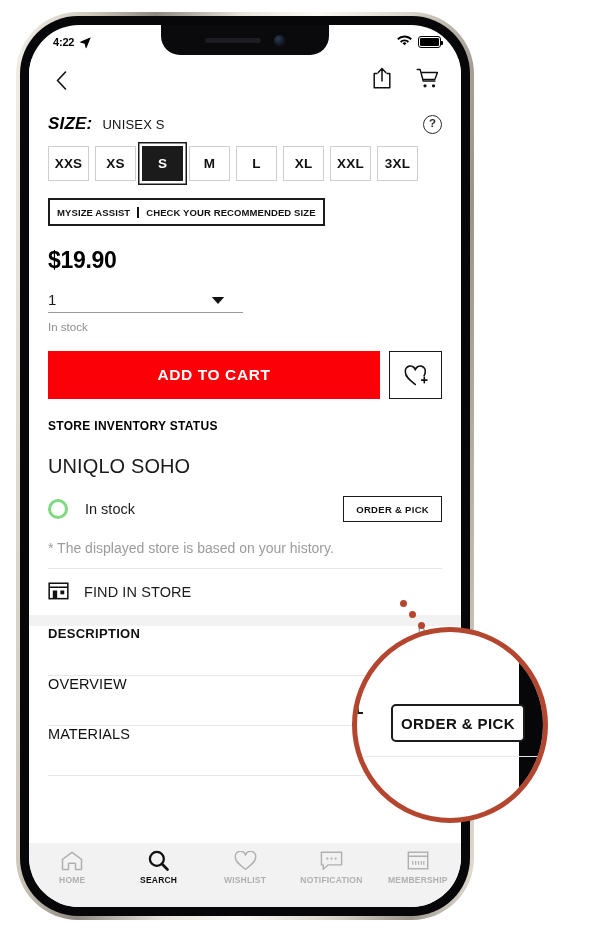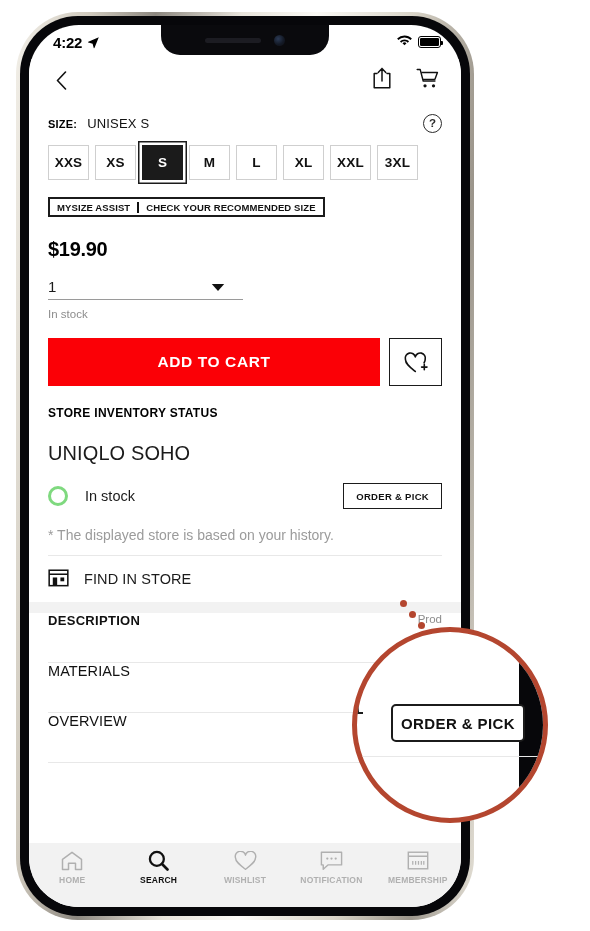--- a/index.html
+++ b/index.html
@@ -68,21 +68,21 @@
   }
 
   
   #status-bar {
     position: absolute; top: 0; left: 0; right: 0; height: 34px;
     display: flex; align-items: center; z-index: 35;
     padding: 0 20px 0 24px;
     color: #000;
   }
   #status-time {
-    font-size: 15px; font-weight: 700; letter-spacing: -0.2px;
+    font-size: 11px; font-weight: 700; letter-spacing: -0.2px;
   }
   #location-arrow { margin-left: 5px; display: flex; align-items: center; }
   #status-right {
     margin-left: auto; display: flex; align-items: center; gap: 5px;
   }
   #battery-icon {
     width: 23px; height: 11.5px;
     border: 1.3px solid #000; border-radius: 3px;
     position: relative; display: flex; align-items: center; padding: 1.2px;
   }
@@ -105,21 +105,21 @@
 
   
   #content {
     position: absolute; top: 76px; left: 0; right: 0; bottom: 64px;
     background: #fff; overflow: hidden;
   }
   .pad { padding-left: 19px; padding-right: 19px; }
 
   
   #size-row { display: flex; align-items: center; margin-top: 13px; }
-  #size-label { font-size: 11px; font-weight: 700; letter-spacing: .2px; }
+  #size-label { font-size: 17px; font-weight: 700; letter-spacing: .2px; font-style: italic; }
   #size-value { font-size: 13px; margin-left: 10px; color: #111; letter-spacing: .2px; }
   #size-help-icon {
     margin-left: auto; width: 19px; height: 19px; border-radius: 50%;
     border: 1.4px solid #2b2b2b; display: flex; align-items: center; justify-content: center;
     font-size: 11.5px; font-weight: 700; color: #2b2b2b; line-height: 1;
   }
 
   
   #size-options { display: flex; gap: 6px; margin-top: 12px; }
   .size-chip {
@@ -129,27 +129,27 @@
     font-size: 13.5px; font-weight: 700; color: #111; letter-spacing: .2px;
   }
   .size-chip.selected {
     background: #1b1b1b; color: #fff; border: 1px solid #1b1b1b;
     box-shadow: 0 0 0 2.5px #fff, 0 0 0 4px #1b1b1b;
   }
 
   
   #mysize-badge {
     margin-top: 17px; display: inline-flex; align-items: center;
-    border: 2px solid #1b1b1b; height: 20px; padding: 0 7px; gap: 7px;
+    border: 2px solid #1b1b1b; height: 28px; padding: 0 7px; gap: 7px;
   }
   .mysize-txt { font-size: 9.5px; font-weight: 700; letter-spacing: .1px; color: #111; }
   #mysize-sep { width: 2px; height: 11px; background: #111; }
 
   
-  #price { margin-top: 21px; font-size: 20px; font-weight: 700; letter-spacing: -.3px; }
+  #price { margin-top: 21px; font-size: 23px; font-weight: 700; letter-spacing: -.3px; }
 
   
   #quantity-label { margin-top: 25px; font-size: 11.5px; font-weight: 700; letter-spacing: .4px; }
   #quantity-select {
     margin-top: 13px; width: 195px; height: 26px;
     border-bottom: 1px solid #9a9a9a;
     display: flex; align-items: center;
   }
   #quantity-value { font-size: 15px; color: #1b1b1b; }
   #quantity-caret { margin-left: auto; margin-right: 18px; }
@@ -388,24 +388,24 @@
         </div>
 
         <div id="section-gap"></div>
 
         <div class="pad" id="accordion-list">
             <div class="accordion-row">
               <span class="accordion-title">DESCRIPTION</span>
               <span class="accordion-sub">Prod</span>
             </div>
             <div class="accordion-row">
-              <span class="accordion-title light">MATERIALS</span>
+              <span class="accordion-title light">OVERVIEW</span>
             </div>
             <div class="accordion-row">
-              <span class="accordion-title light">OVERVIEW</span>
+              <span class="accordion-title light">MATERIALS</span>
             </div>
           </div>
       </div>
 
       <div id="tab-bar">
           <div class="tab-item">
             <span class="tab-icon">
               <svg width="22" height="20" viewBox="0 0 22 20">
                 <path d="M1.5 8.4 11 1.3l9.5 7.1v10.2h-6v-6.3h-7v6.3h-6z" stroke="#b0b0b0" stroke-width="1.5" fill="none" stroke-linejoin="round"></path>
               </svg>

